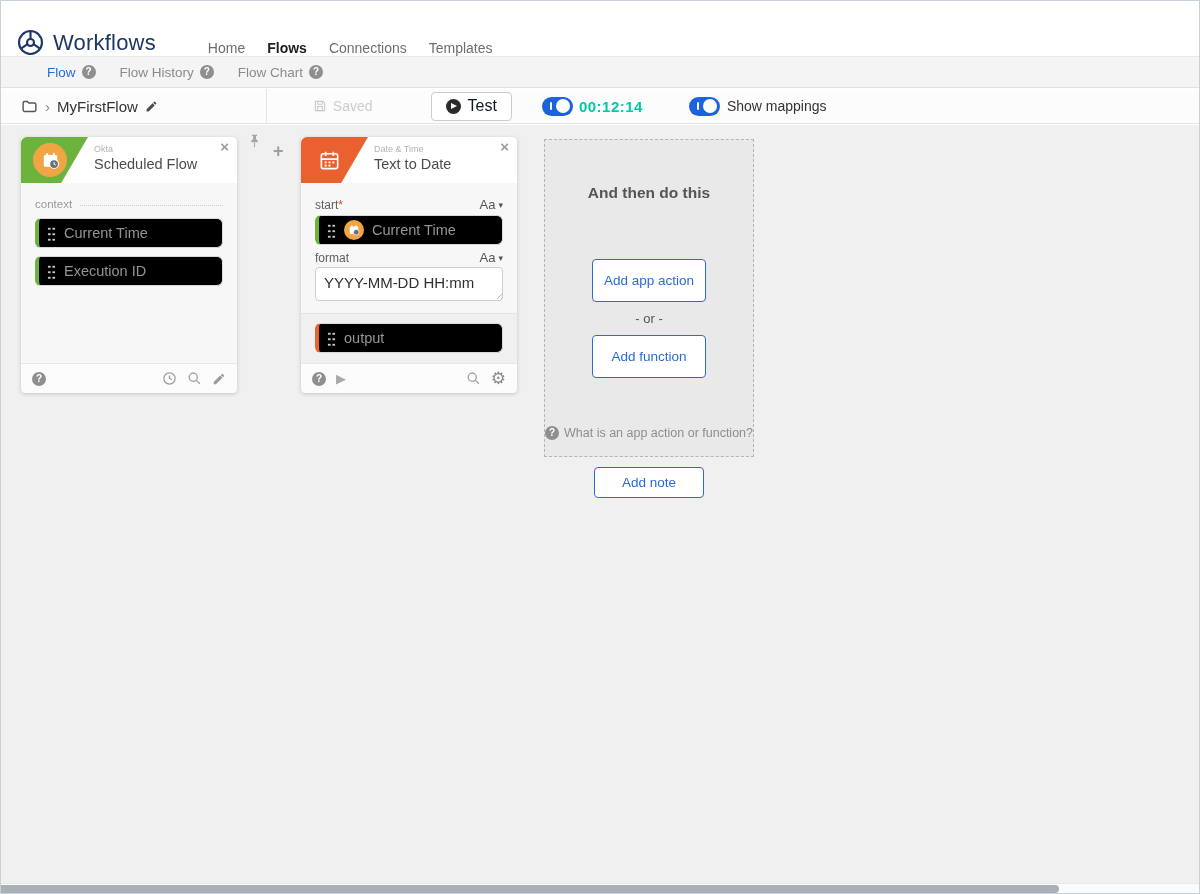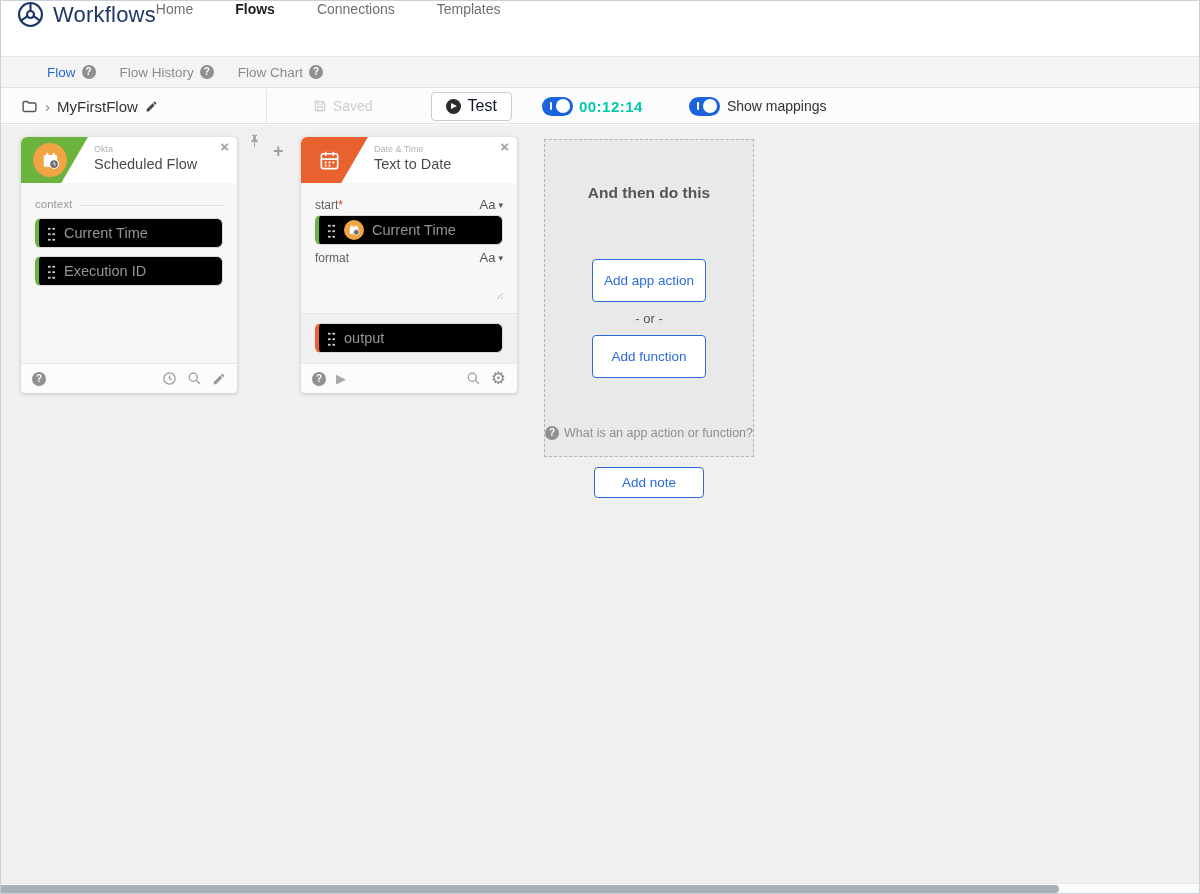--- a/index.html
+++ b/index.html
@@ -1,24 +1,24 @@
 <!DOCTYPE html>
 <html style="--accent-blue: #2a6bd8; --toggle-blue: #1b63dc; --timer-green: #00cba9; --okta-green: #6cb33e; --datetime-orange: #ea6130; --okta-icon-orange: #f0a444; --output-orange: #e8642c;"><head>
 <meta charset="utf-8">
 <style>
   * { margin:0; padding:0; box-sizing:border-box; }
   html,body { width:1200px; height:894px; }
   body { font-family:"Liberation Sans","DejaVu Sans",sans-serif; background:#fff; }
   .frame { position:relative; width:1200px; height:894px; border:1px solid #c9d0d8; background:#fff; overflow:hidden; }
 
   
-  .topbar { position:absolute; top:0; left:0; right:0; height:56px; background:#fff; border-bottom:1px solid #e8e8e8; display:flex; align-items:flex-start; }
+  .topbar { position:absolute; top:0; left:0; right:0; height:56px; background:#fff; border-bottom:1px solid #e8e8e8; display:flex; align-items:flex-end; }
   .brand { display:flex; align-items:center; gap:9px; margin-left:16px; cursor:pointer; }
   .brand-name { font-size:22px; color:#1d3767; letter-spacing:.2px; }
-  .topnav { display:flex; align-items:center; gap:42px; }
+  .topnav { display:flex; align-items:center; gap:22px; margin-left:52px; }
   .topnav .nav-item { font-size:14px; color:#6e6e6e; cursor:pointer; }
   .topnav .nav-item.active { color:#1e1e1e; font-weight:bold; }
   .top-right { margin-left:auto; display:flex; align-items:center; gap:34px; margin-right:22px; }
   .org-name { font-size:14px; color:#4a4a4a; }
   .menu-trigger { display:flex; align-items:center; gap:8px; font-size:14px; color:#4a4a4a; cursor:pointer; }
 
   
   .subnav { position:absolute; top:56px; left:0; right:0; height:31px; background:#f4f4f4; border-bottom:1px solid #e2e2e2; display:flex; align-items:center; gap:24px; padding-left:18px; }
   .subtab { display:flex; align-items:center; gap:6px; font-size:13.5px; color:#8b8b8b; cursor:pointer; }
   .subtab.active .subtab-label { color:var(--accent-blue,#2a6bd8);margin-left:28px; }
@@ -288,20 +288,21 @@
         <span class="token-text">Current Time</span>
       </div>
 
       <div class="field-label-row" style="top:113px;">
         <span class="field-label">format</span>
         <span class="aa-select">
           <span>Aa</span>
           <span class="aa-caret">▾</span>
         </span>
       </div>
+      <textarea class="format-area" style="top: 130px;" spellcheck="false">YYYY-MM-DD HH:mm</textarea>
       <span class="resize-corner" style="left:193px; top:153px;"></span>
 
       <div class="output-strip"></div>
       <div class="token output-token" style="top:186px;">
         <span class="grip"></span>
         <span class="token-text">output</span>
       </div>
 
       <div class="card-footer">
         <span class="qmark">?</span>

